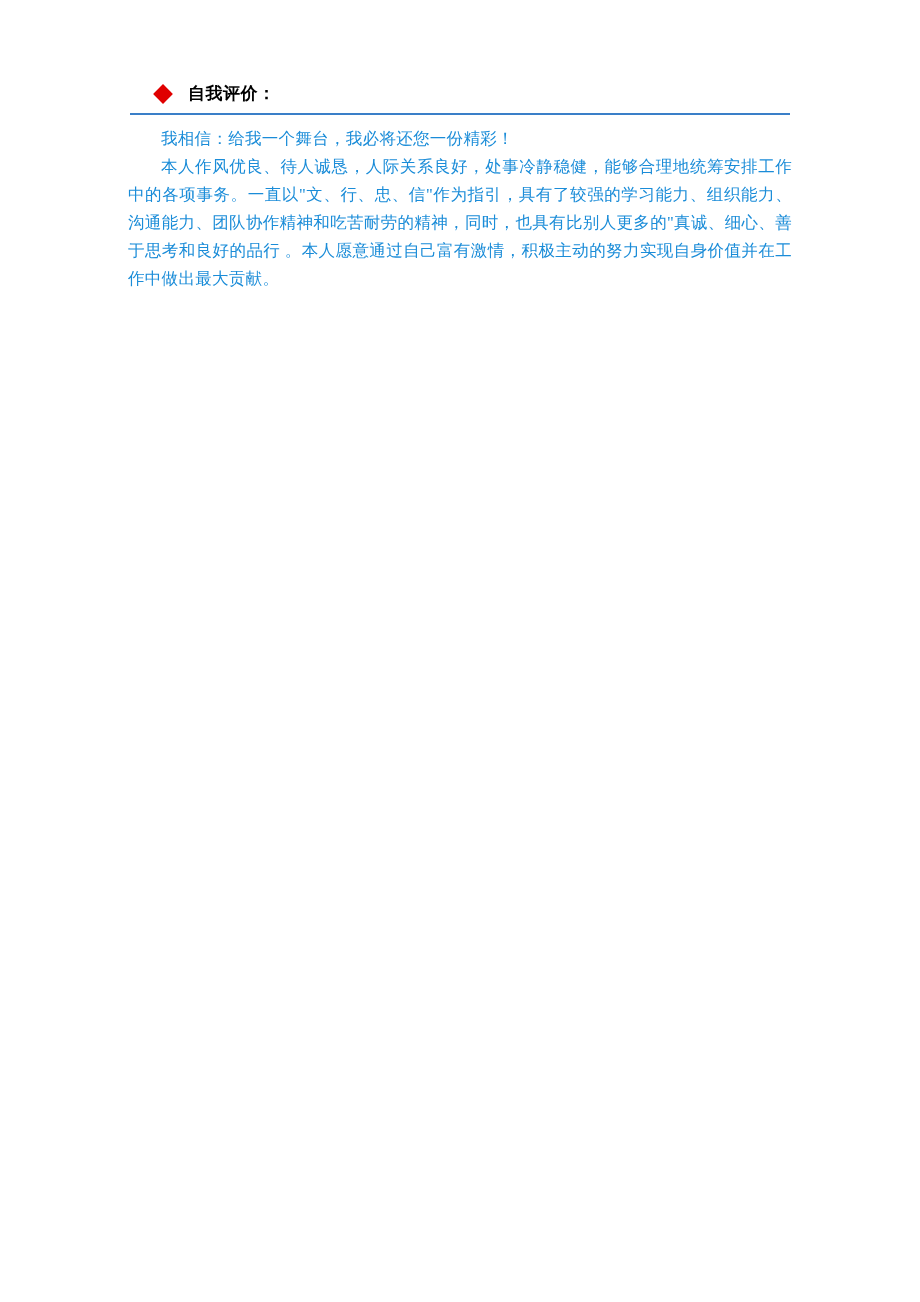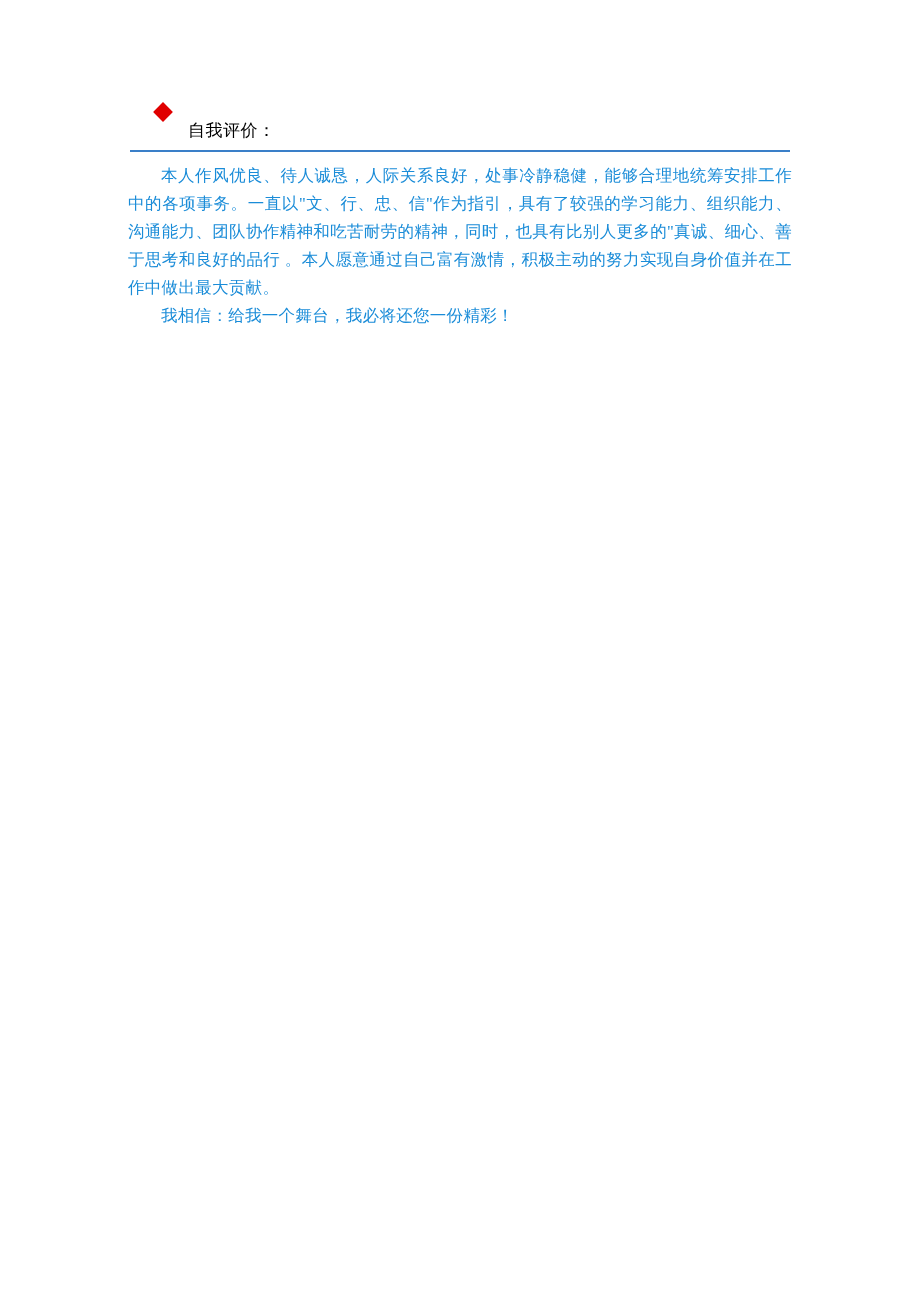--- a/index.html
+++ b/index.html
@@ -23,24 +23,23 @@
     .diamond-bullet {
       width: 14px;
       height: 14px;
       background: #e00000;
       transform: rotate(45deg);
       margin-right: 18px;
       flex-shrink: 0;
     }
     .section-title {
       font-size: 17px;
-      font-weight: normal;
+      font-weight: bold;
       color: #000000;
       letter-spacing: 0.5px;
-      margin-top: 37px;
     }
     .divider {
       height: 1.5px;
       background: #3a7fc8;
       margin-bottom: 10px;
       margin-left: 2px;
       margin-right: 2px;
     }
     .content {
       color: #1a8cd8;
@@ -58,15 +57,15 @@
 <body>
 
 <div class="section-header">
   <div class="diamond-bullet"></div>
   <span class="section-title">自我评价：</span>
 </div>
 
 <div class="divider"></div>
 
 <div class="content">
+  <p class="paragraph">我相信：给我一个舞台，我必将还您一份精彩！</p>
   <p class="paragraph">本人作风优良、待人诚恳，人际关系良好，处事冷静稳健，能够合理地统筹安排工作中的各项事务。一直以"文、行、忠、信"作为指引，具有了较强的学习能力、组织能力、沟通能力、团队协作精神和吃苦耐劳的精神，同时，也具有比别人更多的"真诚、细心、善于思考和良好的品行 。本人愿意通过自己富有激情，积极主动的努力实现自身价值并在工作中做出最大贡献。</p>
-  <p class="paragraph">我相信：给我一个舞台，我必将还您一份精彩！</p>
 </div>
 
 </body></html>

